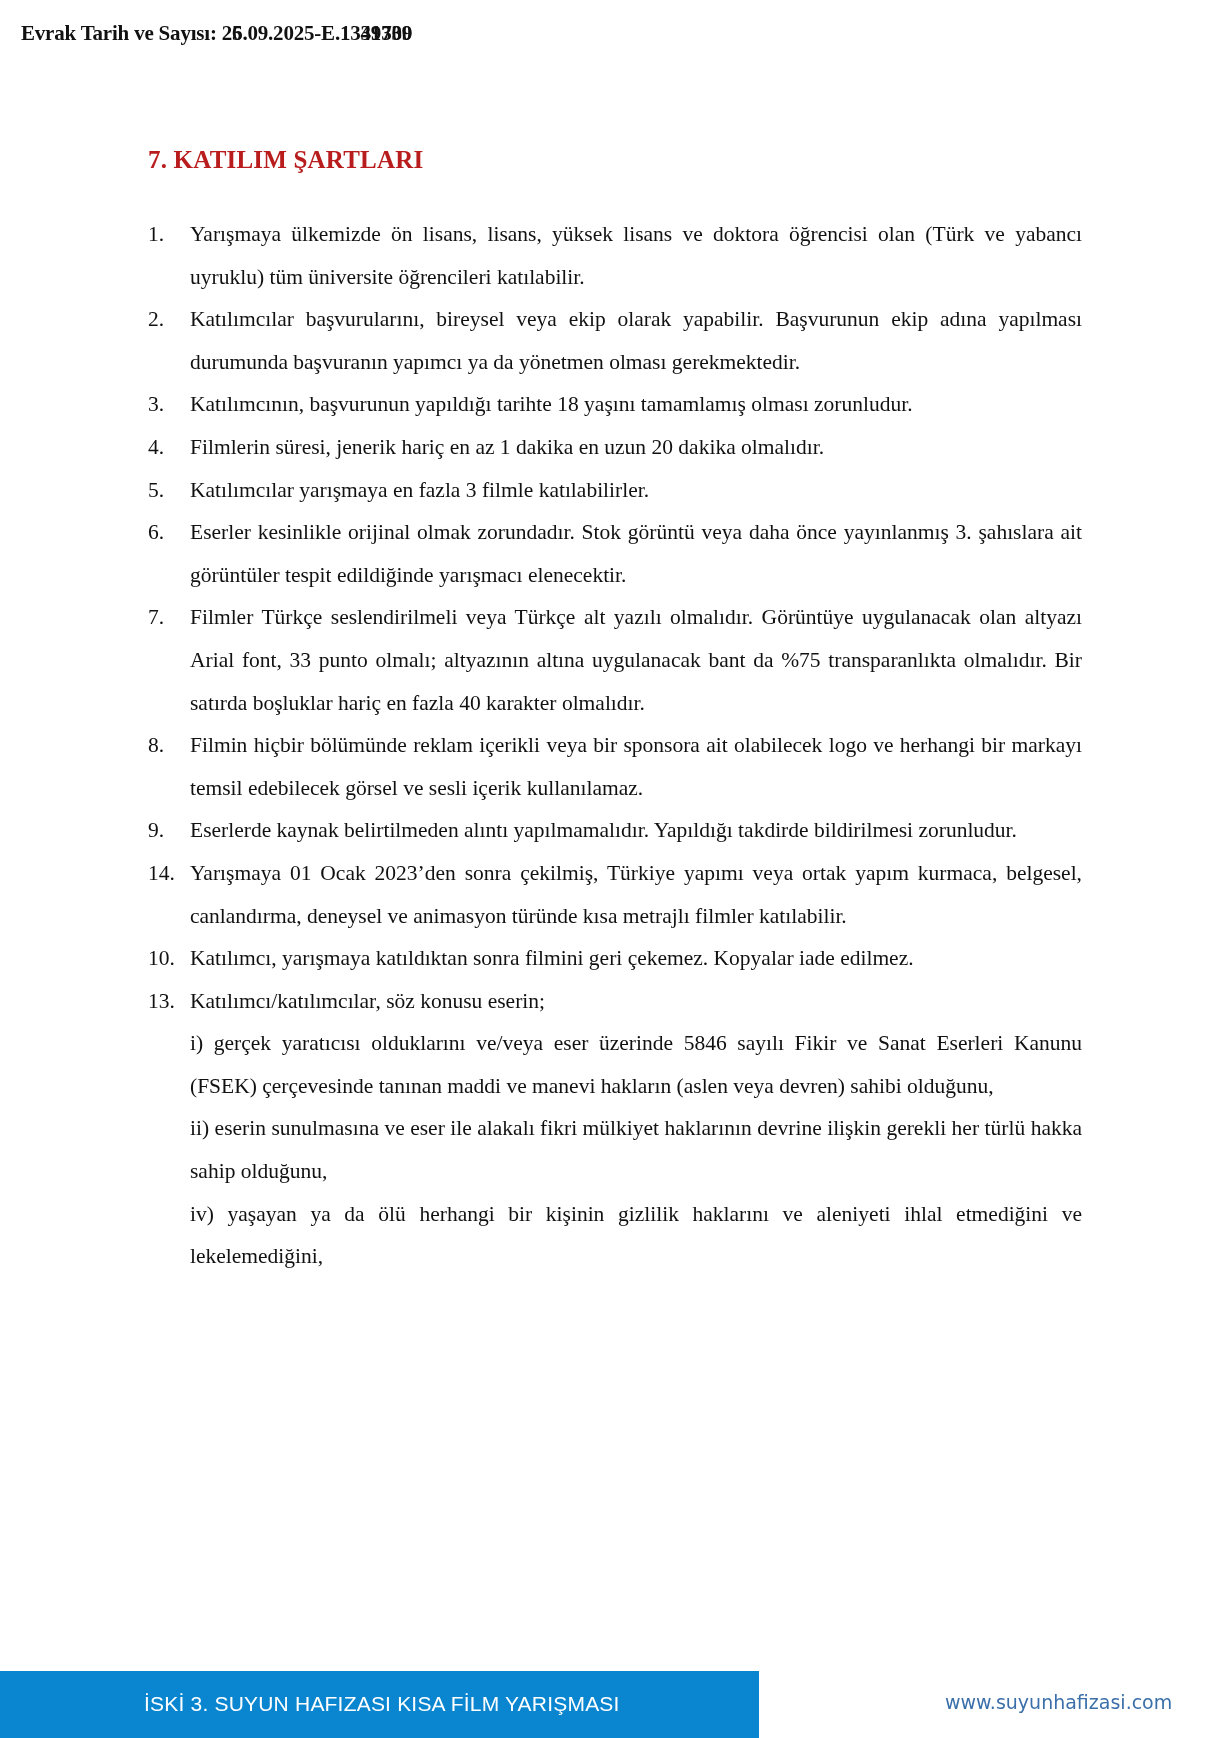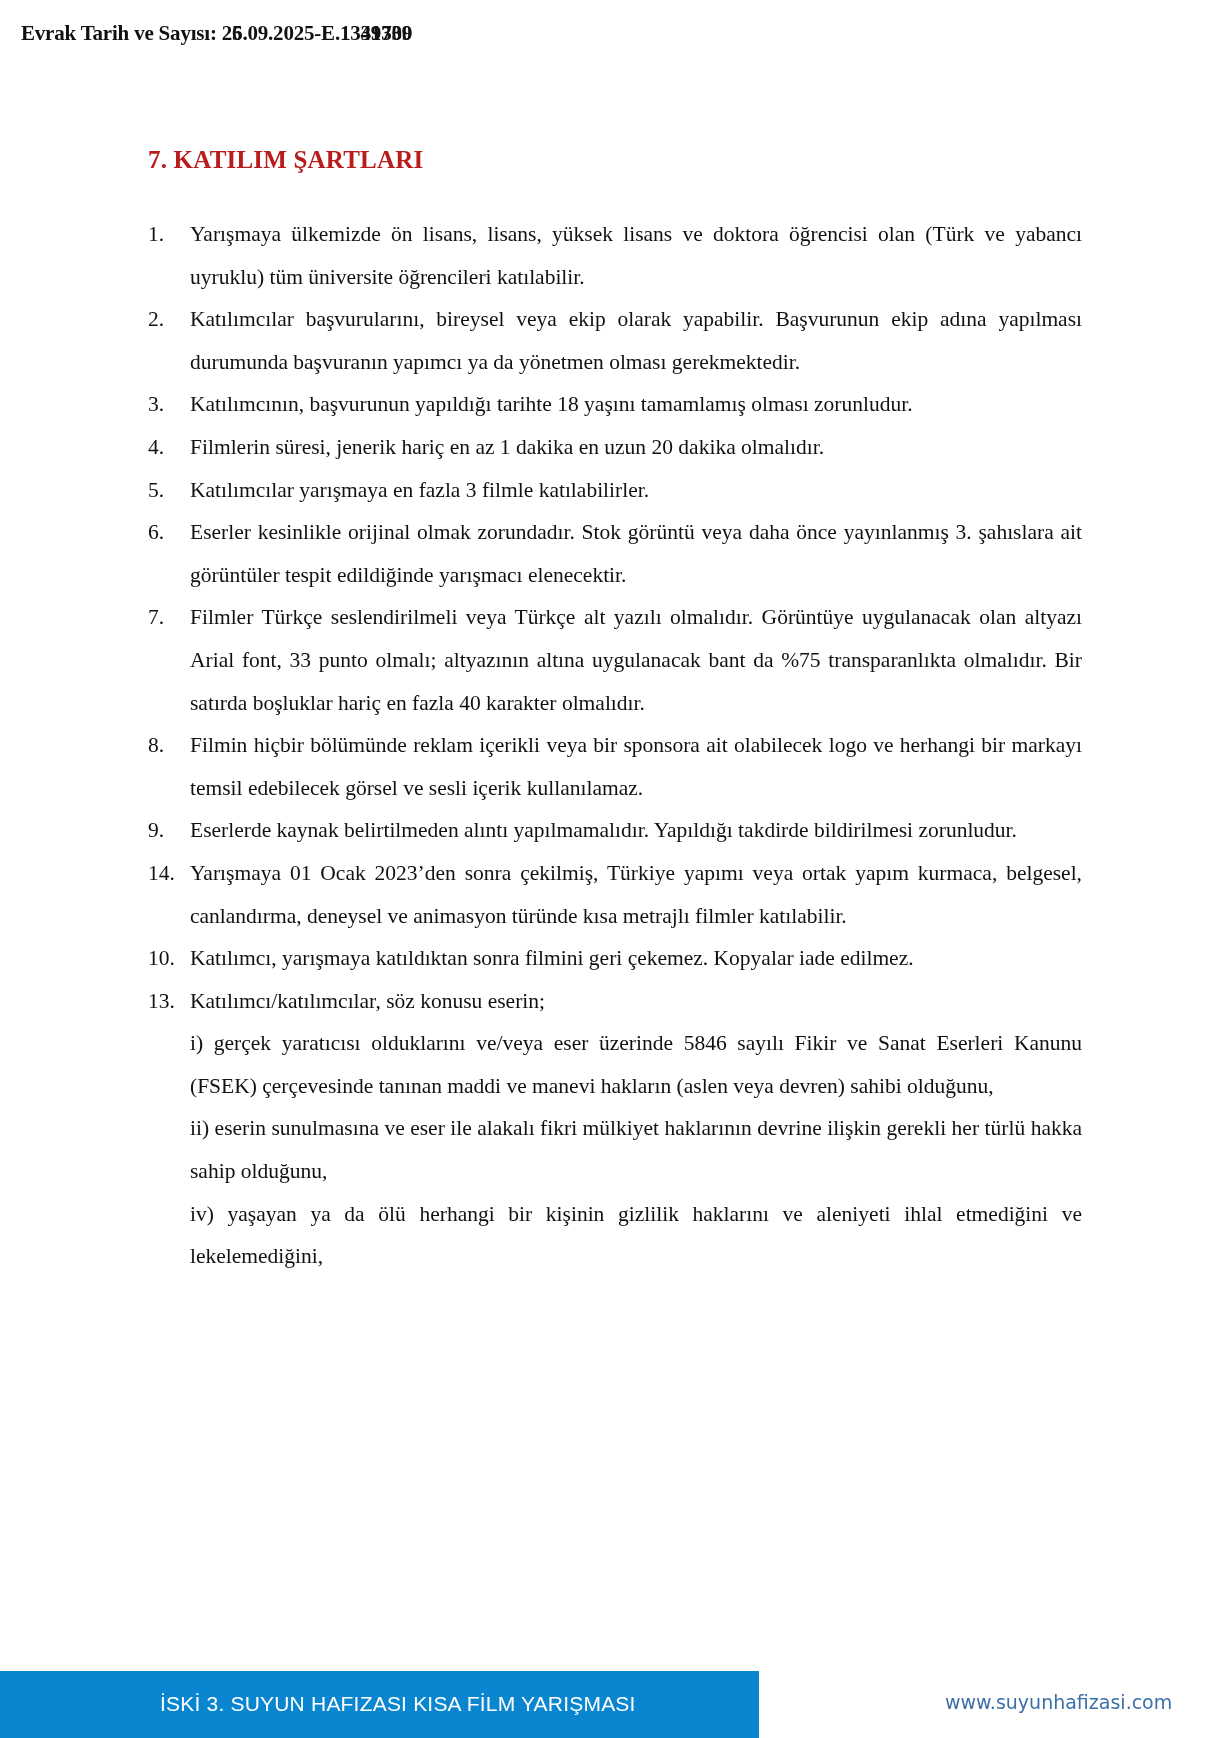--- a/index.html
+++ b/index.html
@@ -29,21 +29,21 @@
   .item { display: flex; }
   .item .num { width: 42px; flex: 0 0 42px; }
   .item .txt { flex: 1; text-align: justify; }
   .item .txt b { font-weight: bold; }
   .sub { padding-left: 42px; text-align: justify; }
   .footer-bar {
     position: absolute; left: 0; top: 1671px; width: 759px; height: 67px;
     background: #0a86d0;
   }
   .footer-title {
-    position: absolute; left: 160px; top: 1692px;
+    position: absolute; left: 144px; top: 1692px;
     font-family: "Liberation Sans", "DejaVu Sans", sans-serif;
     font-size: 21px; color: #ffffff; letter-spacing: 0.2px; white-space: nowrap;
   }
   .footer-sign {
     position: absolute; left: 21px; top: 1705px;
     font-family: Liberation Serif, serif;
     font-size: 20px; font-weight: bold; color: rgba(170,170,170,0.9); white-space: nowrap; margin-top: 44px;
   }
   .footer-url {
     position: absolute; left: 945px; top: 1691px;

